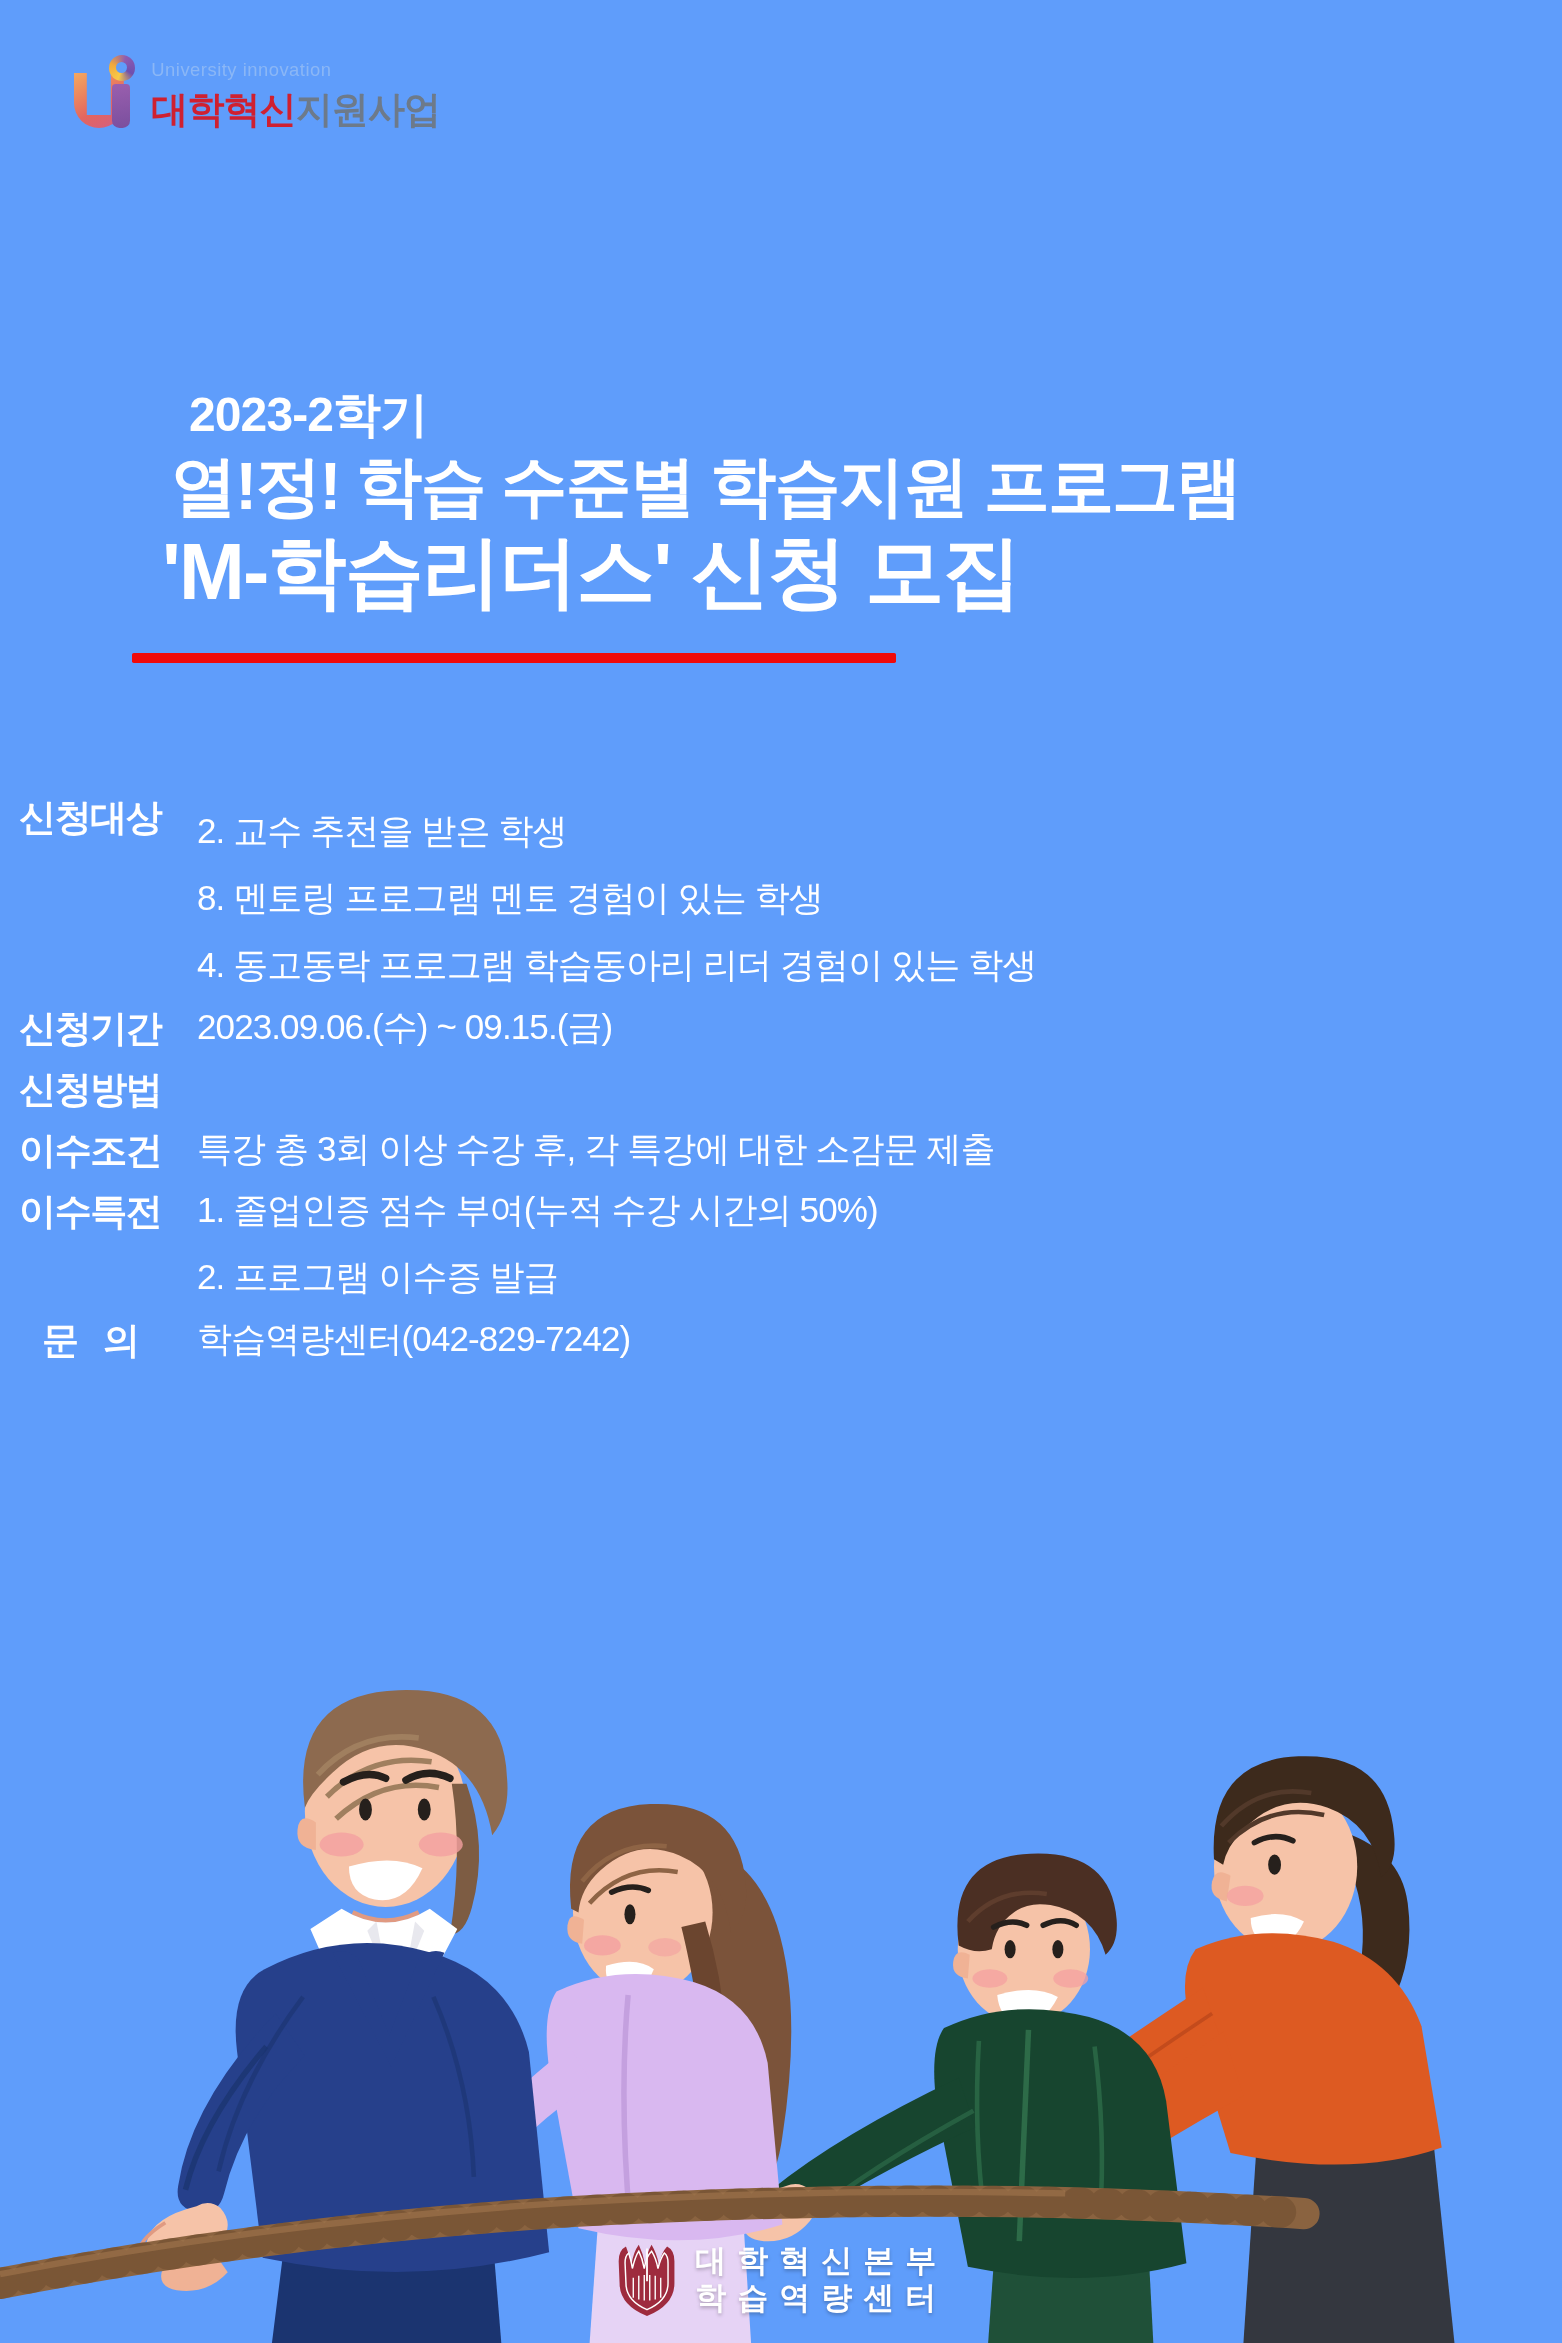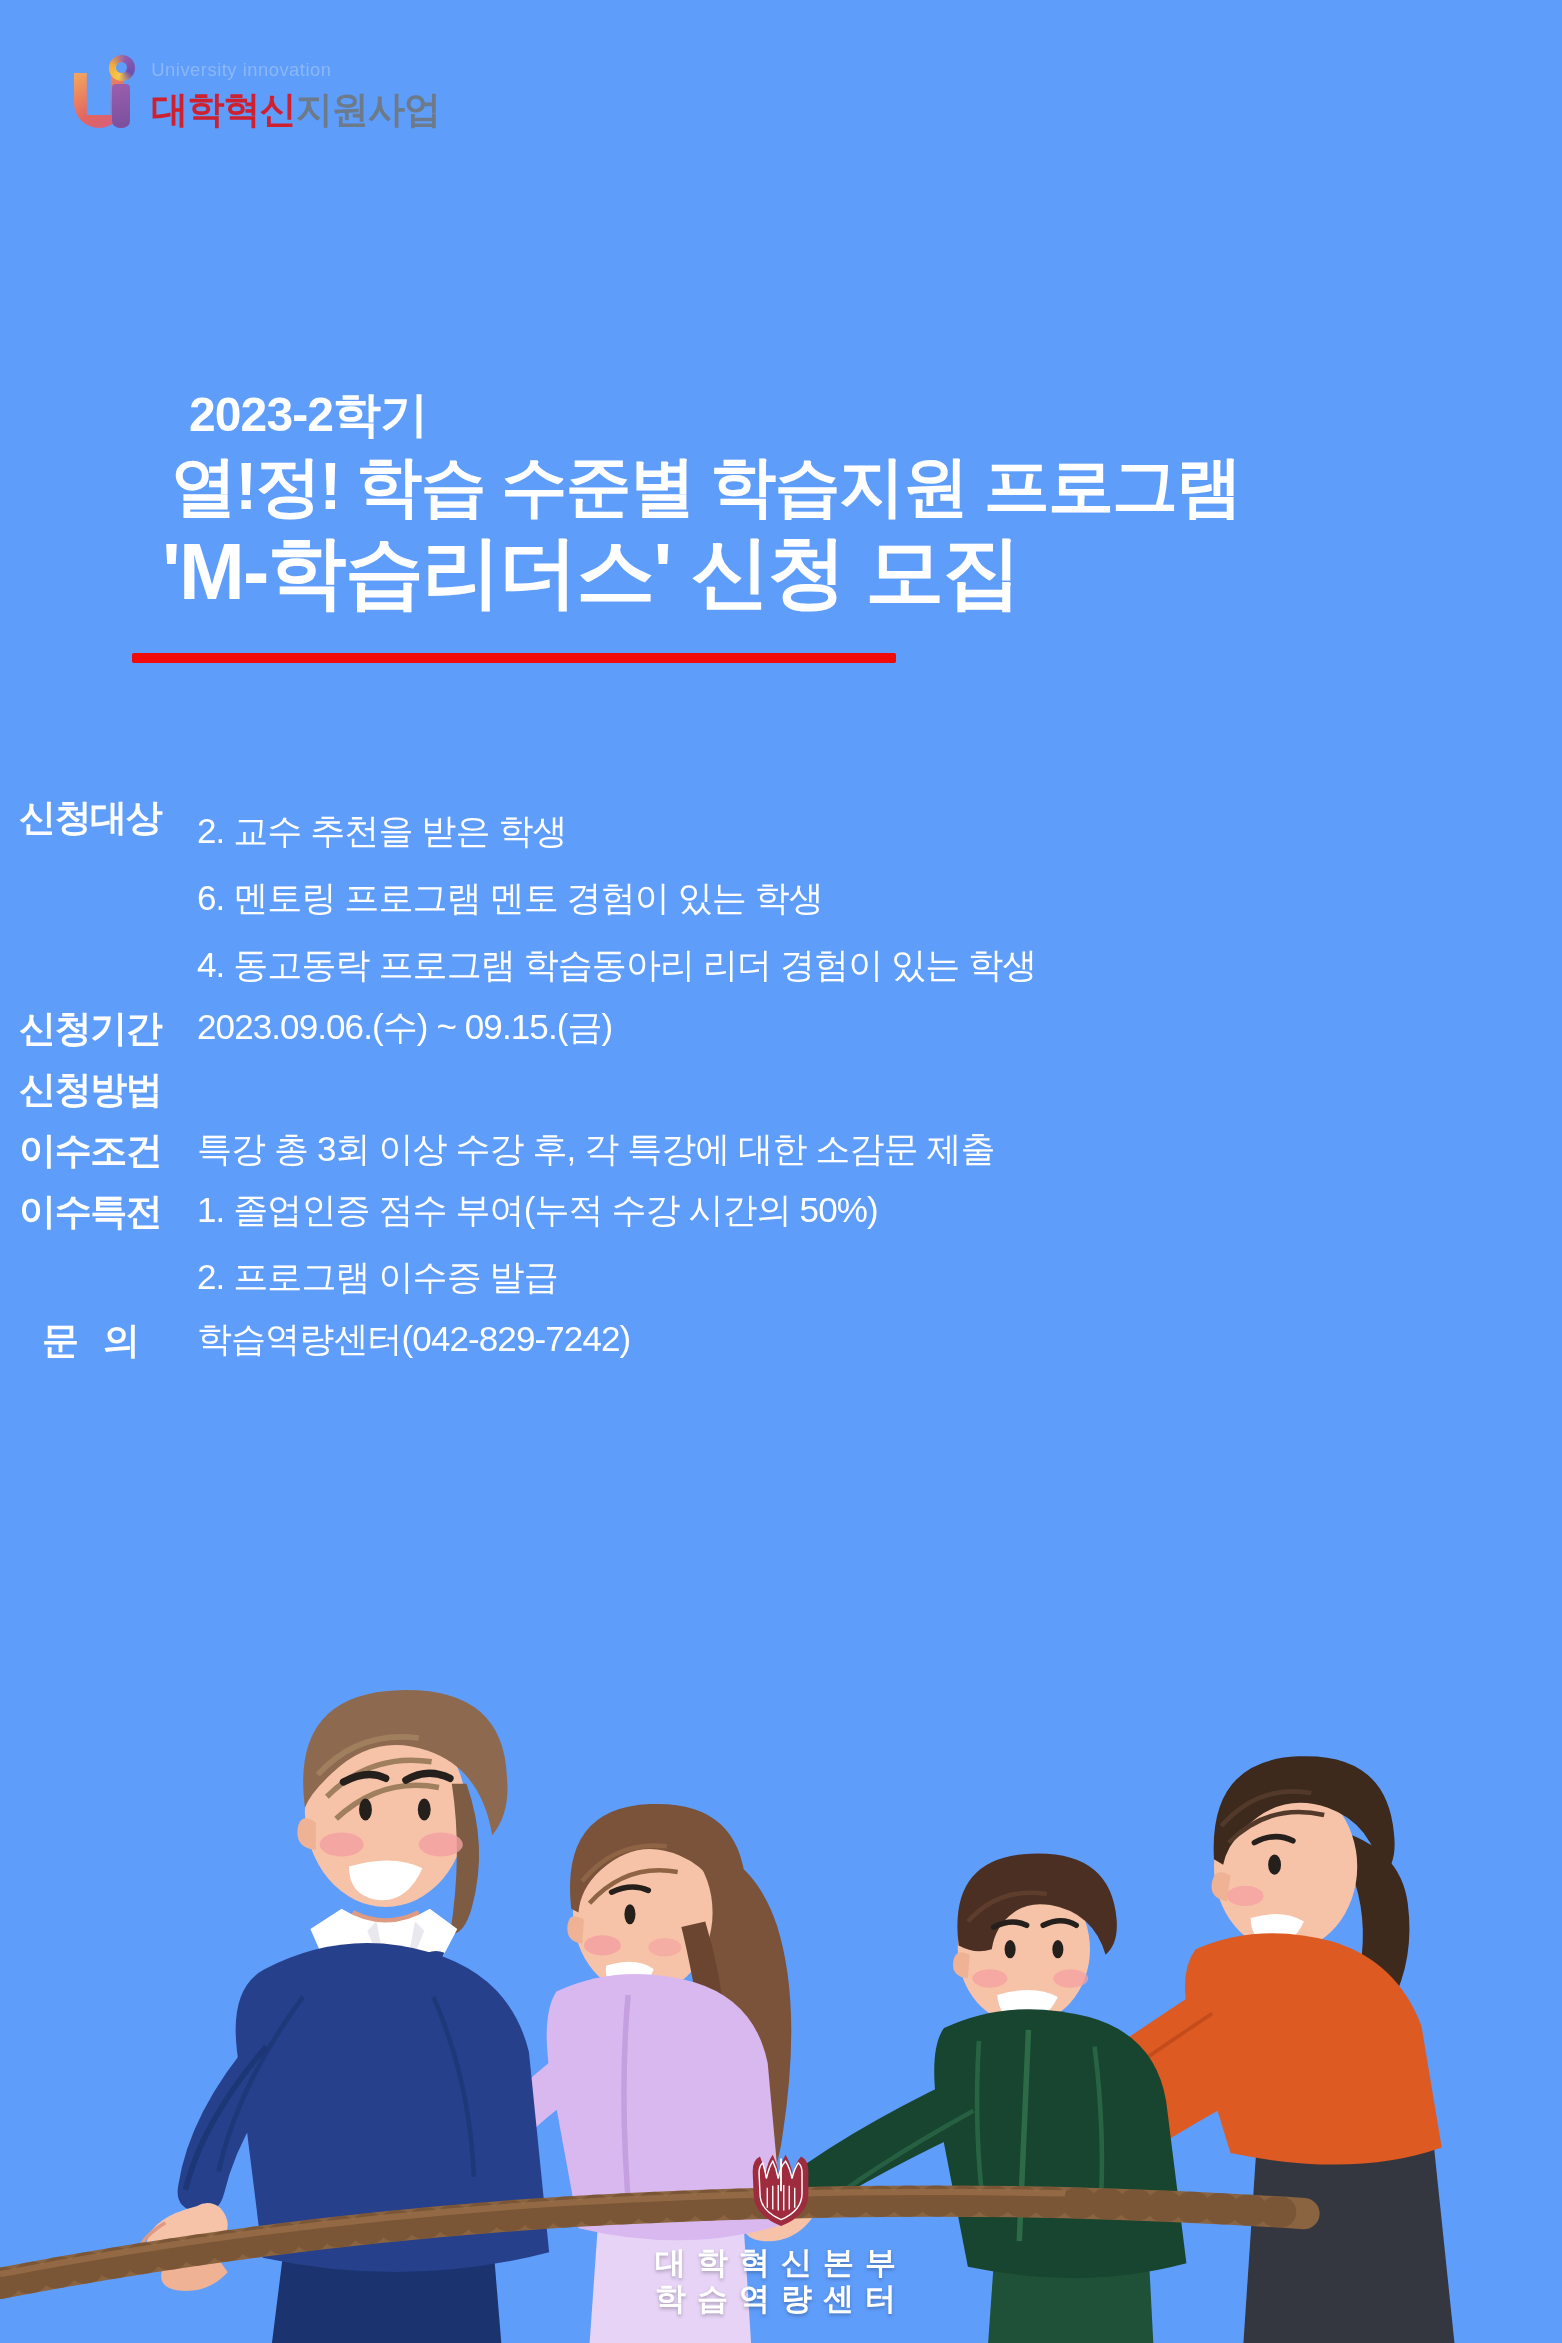--- a/index.html
+++ b/index.html
@@ -137,21 +137,20 @@
     position:absolute;
     left:0; bottom:0; width:1562px; height:698px;
   }
 
   
   .footer{
     position:absolute;
     left:0; bottom:26px; width:100%;
     display:flex; justify-content:center; align-items:center;
     gap:16.5px;
-    flex-direction:column;
   }
   .crest{
     width:64px; height:77px; flex:0 0 auto;
     position:relative;
   }
   .foot-text{
     color:#ffffff;
     font-size:31px; font-weight:800;
     line-height:1.18;
     letter-spacing:11px;
@@ -183,21 +182,21 @@
       <div class="hl-underline"></div>
     </div>
   </div>
 
   <div class="details">
 
     <div class="drow">
       <div class="dlabel">신청대상</div>
       <div class="dvalue">
         <span class="sub">2. 교수 추천을 받은 학생</span>
-        <span class="sub">6. 멘토링 프로그램 멘토 경험이 있는 학생</span>
+        <span class="sub">8. 멘토링 프로그램 멘토 경험이 있는 학생</span>
         <span class="sub">4. 동고동락 프로그램 학습동아리 리더 경험이 있는 학생</span>
       </div>
     </div>
 
     <div class="drow tight">
       <div class="dlabel">신청기간</div>
       <div class="dvalue">
         <span>2023.09.06.(수) ~ 09.15.(금)</span>
       </div>
     </div>

